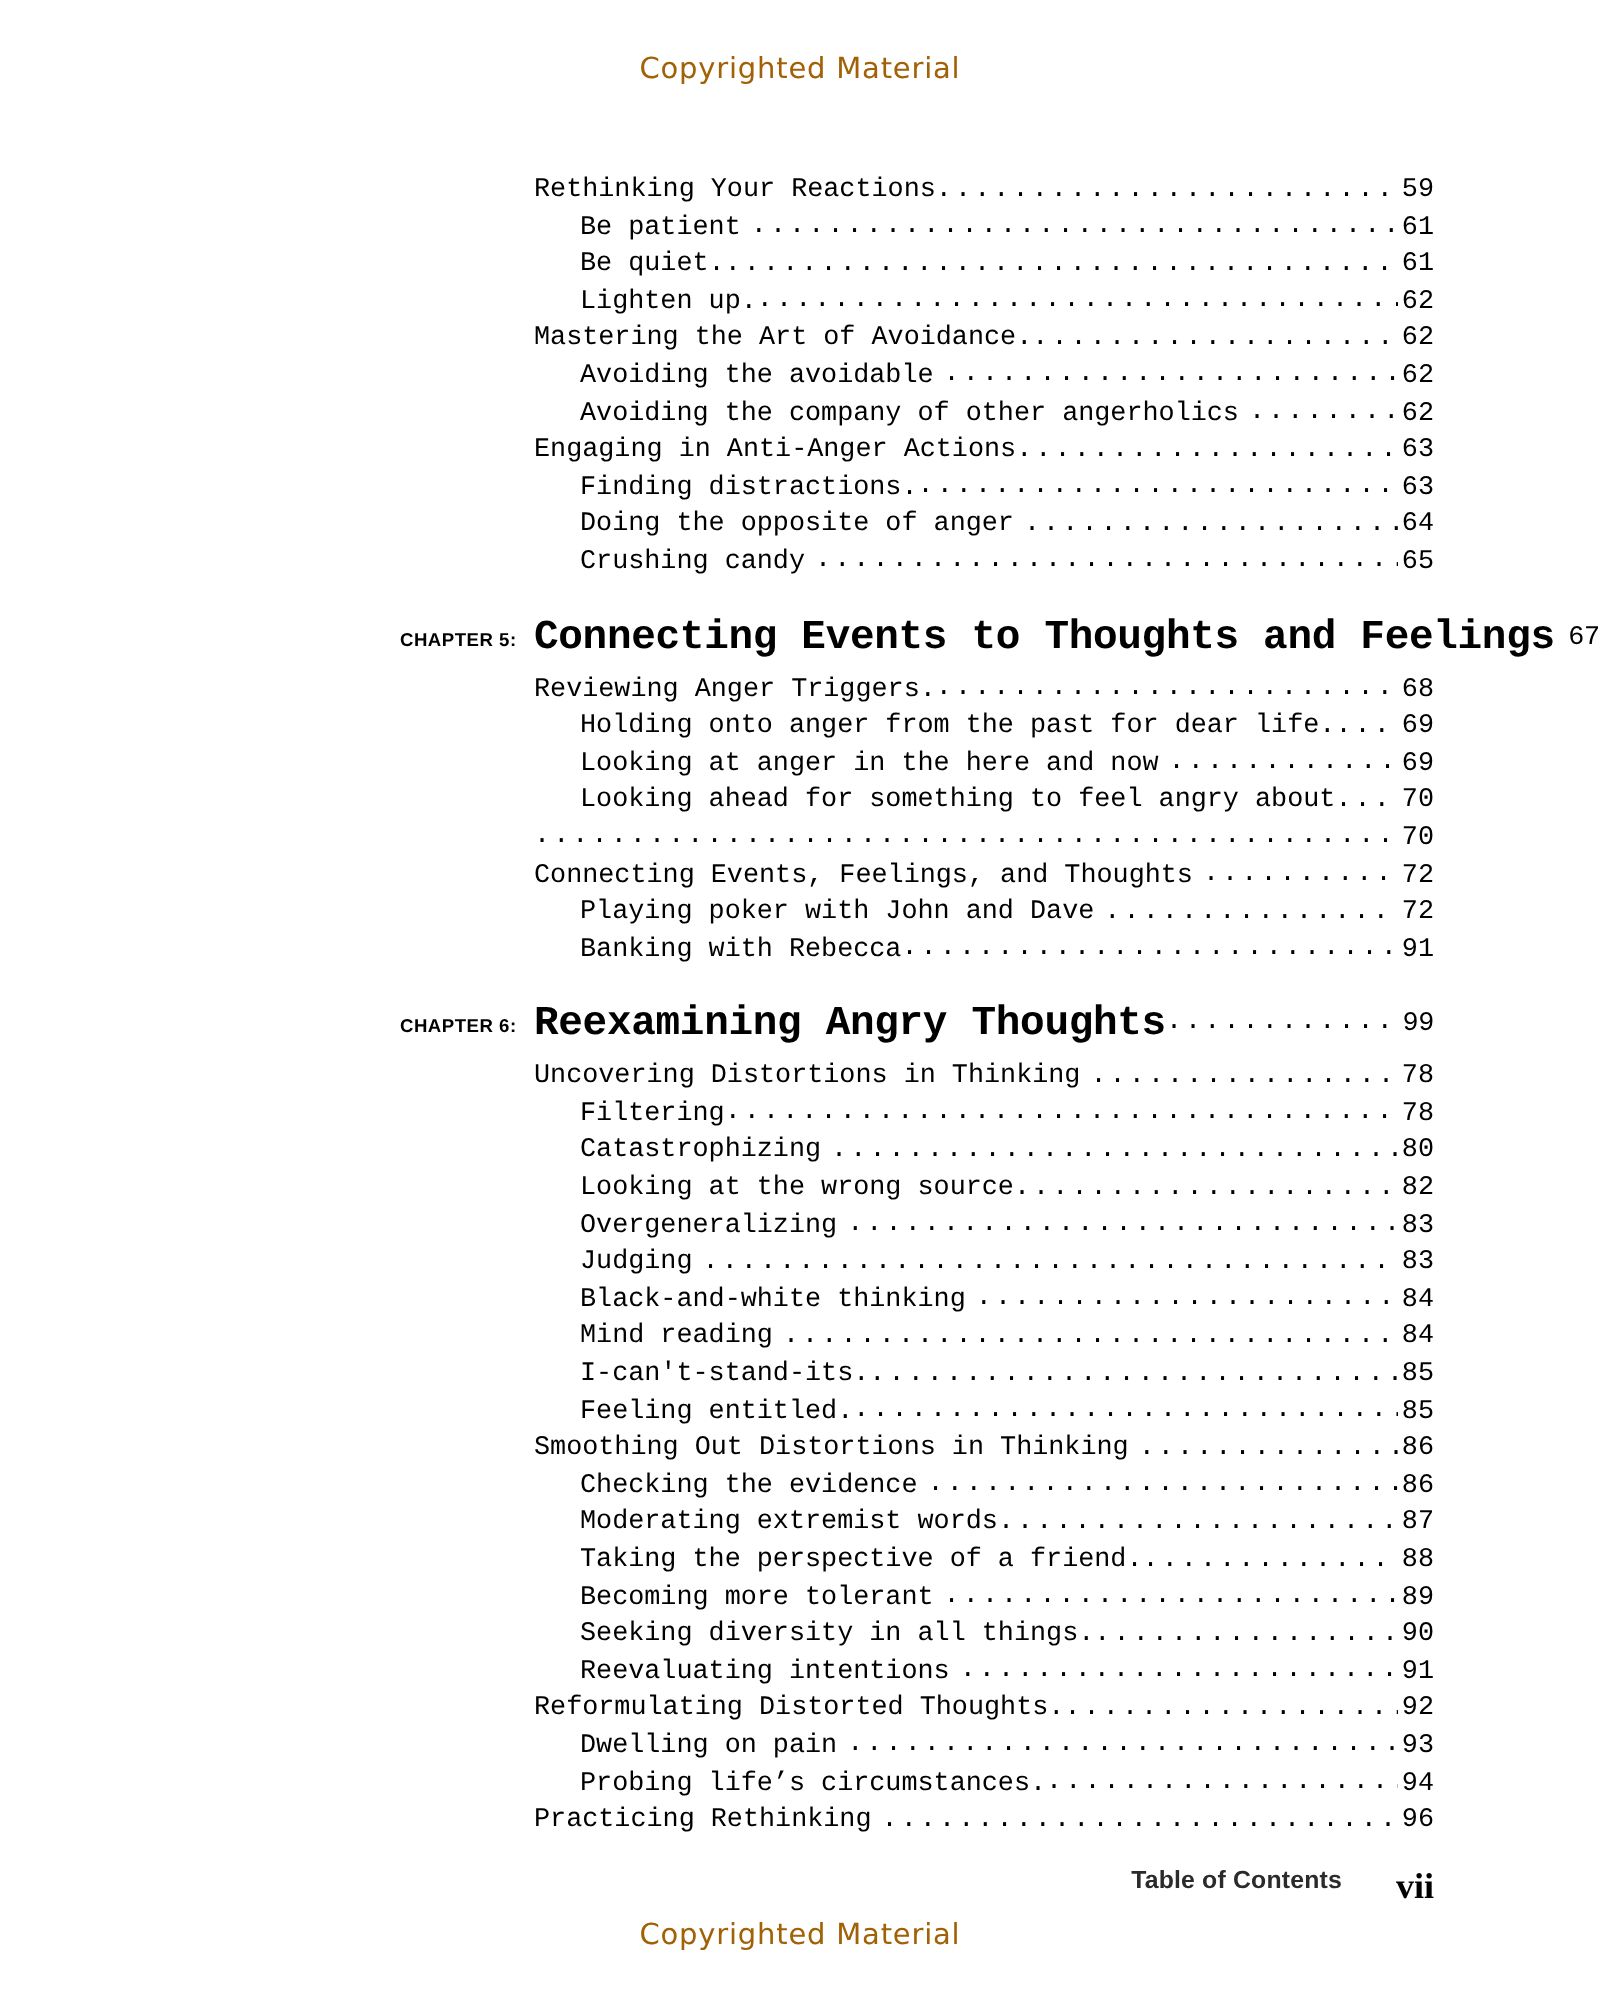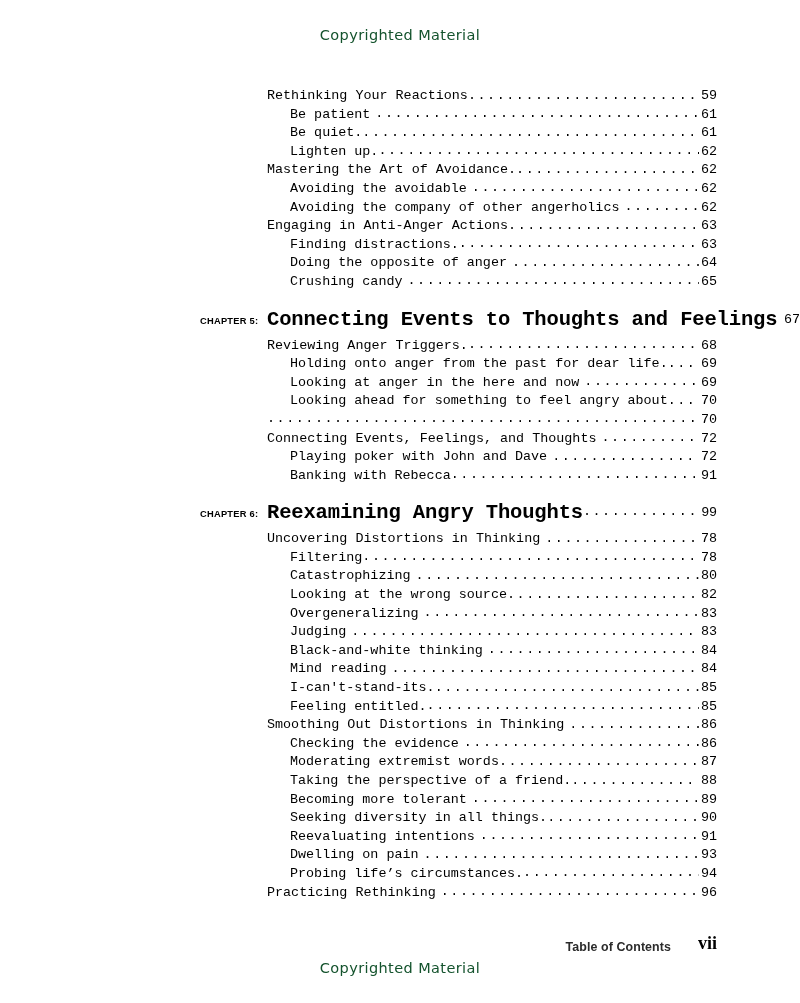--- a/index.html
+++ b/index.html
@@ -20,21 +20,21 @@
     position: absolute;
     inset: 0;
   }
 
   
   .watermark {
     position: absolute;
     left: 0;
     width: 800px;
     text-align: center;
-    color: #14532d;
+    color: #a16207;
     font-size: 14.5px;
     letter-spacing: 0.4px;
     font-family: "DejaVu Sans", sans-serif;
   }
   .watermark.top { top: 27px; }
   .watermark.bottom { top: 960px; }
 
   
   .toc {
     position: absolute;
@@ -134,21 +134,21 @@
 
   .spacer-lg { height: 15px; }
 
   
   .footer {
     position: absolute;
     top: 933px;
     left: 200px;
     width: 517px;
     display: flex;
-    align-items: flex-end;
+    align-items: flex-start;
     justify-content: flex-end;
   }
   .footer-label {
     font-size: 12.4px;
     font-weight: bold;
     color: #2b2b2b;
     letter-spacing: 0.1px;
   }
   .footer-page {
     font-size: 18px;
@@ -466,20 +466,28 @@
         </div>
       </div>
       <div class="toc-row lvl2">
         <div class="gutter"></div>
         <div class="entry gap">
           <span class="label">Reevaluating intentions</span>
           <span class="leader"></span>
           <span class="pagenum">91</span>
         </div>
       </div>
+      <div class="toc-row lvl1">
+        <div class="gutter"></div>
+        <div class="entry">
+          <span class="label">Reformulating Distorted Thoughts.</span>
+          <span class="leader"></span>
+          <span class="pagenum">92</span>
+        </div>
+      </div>
       <div class="toc-row lvl2">
         <div class="gutter"></div>
         <div class="entry gap">
           <span class="label">Dwelling on pain</span>
           <span class="leader"></span>
           <span class="pagenum">93</span>
         </div>
       </div>
       <div class="toc-row lvl2">
         <div class="gutter"></div>

